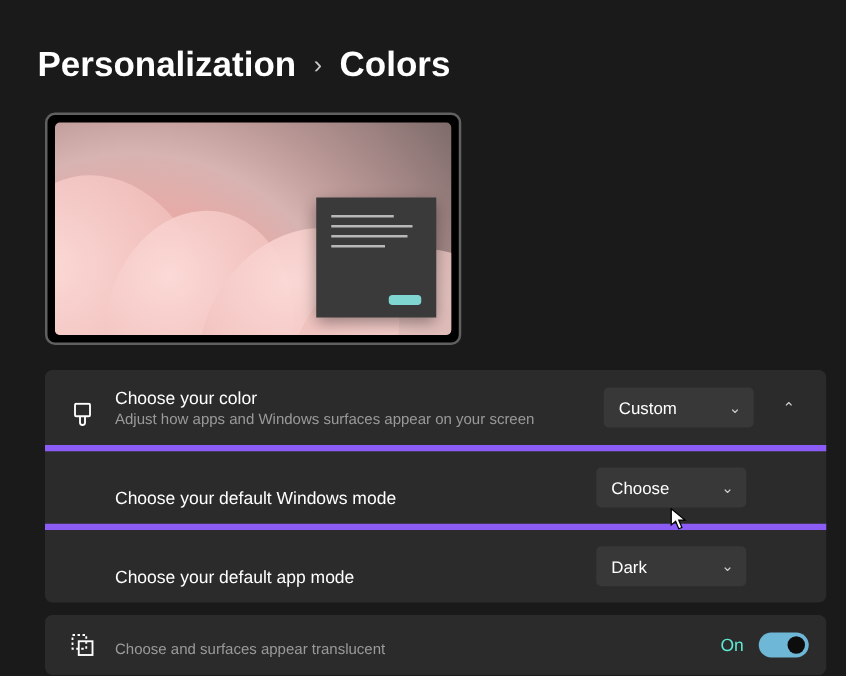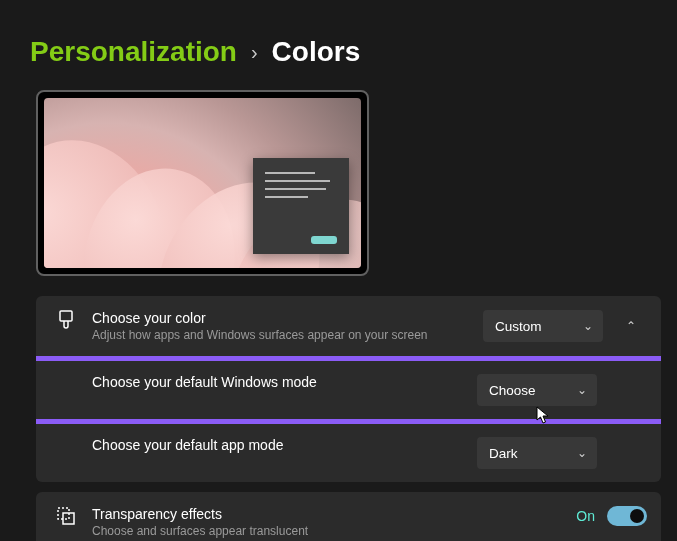--- a/index.html
+++ b/index.html
@@ -11,21 +11,21 @@
     color: #ffffff;
     overflow: hidden;
     position: relative;
   }
   .breadcrumb {
     display: flex;
     align-items: center;
     gap: 14px;
     padding: 36px 30px 0 30px;
   }
-  .breadcrumb .parent { font-size: 28px; font-weight: 600; color: #84cc16; }
+  .breadcrumb .parent { font-size: 28px; font-weight: 600; color: #ffffff; }
   .breadcrumb .chev { font-size: 20px; color: #c9c9c9; }
   .breadcrumb .current { font-size: 28px; font-weight: 600; color: #ffffff; }
 
   .preview-card {
     margin: 22px 0 0 36px;
     width: 333px; height: 186px;
     border: 2px solid #606060;
     border-radius: 8px;
     padding: 6px;
     background: #000000;
@@ -66,21 +66,21 @@
     align-self:flex-end; width:26px; height:8px;
     background:#7fd6d0; border-radius:3px;
   }
 
   .panel {
     margin: 20px 16px 0 36px;
     background: #2b2b2b;
     border-radius: 6px;
   }
   .row {
-    display:flex; align-items:flex-start;
+    display:flex; align-items:flex-end;
     padding: 13px 18px;
   }
   .row.main { padding: 14px 14px 14px 18px; }
   .row.sub  { padding: 13px 20px 13px 18px; border-top:5px solid #8b5cf6; }
   .row .icon { width:24px; display:flex; justify-content:center; }
   .row .icon svg { stroke:#ffffff; fill:none; }
   .labels { flex:1; margin-left:14px; }
   .labels.noicon { margin-left:38px; }
   .title { font-size:14px; color:#ffffff; }
   .subtitle { font-size:12px; color:#9a9a9a; margin-top:2px; }
@@ -199,21 +199,20 @@
 
 <div class="panel2">
   <div class="row main">
     <div class="icon">
       <svg width="20" height="20" viewBox="0 0 20 20" stroke-width="1.5">
         <rect x="2" y="2" width="11" height="11" stroke-dasharray="2 2"></rect>
         <rect x="7" y="7" width="11" height="11"></rect>
       </svg>
     </div>
     <div class="labels">
-      <div class="title">Transparency effects</div>
       <div class="subtitle">Choose and surfaces appear translucent</div>
     </div>
     <div class="right-group">
       <span class="toggle-label">On</span>
       <div class="toggle">
         <div class="knob"></div>
       </div>
     </div>
   </div>
 </div>

